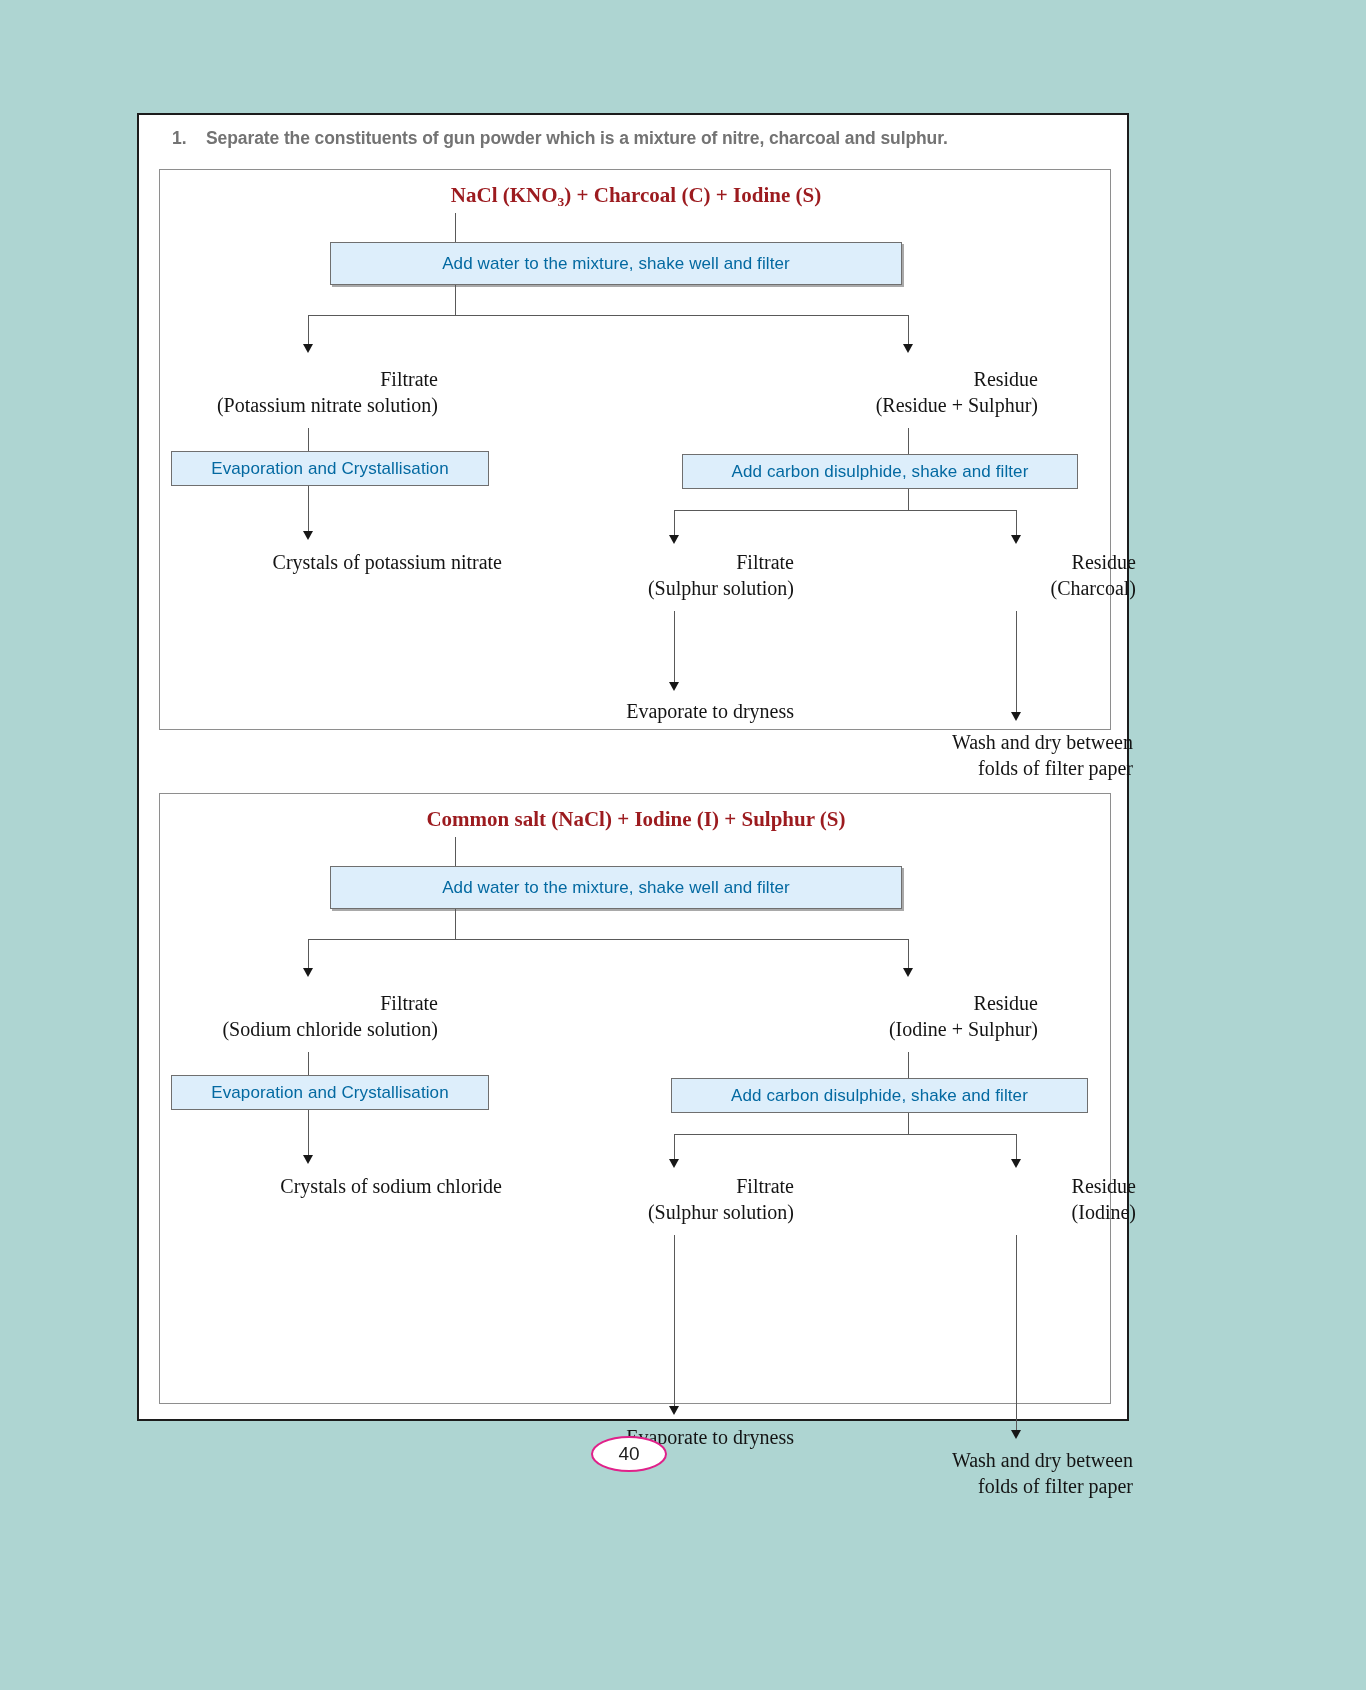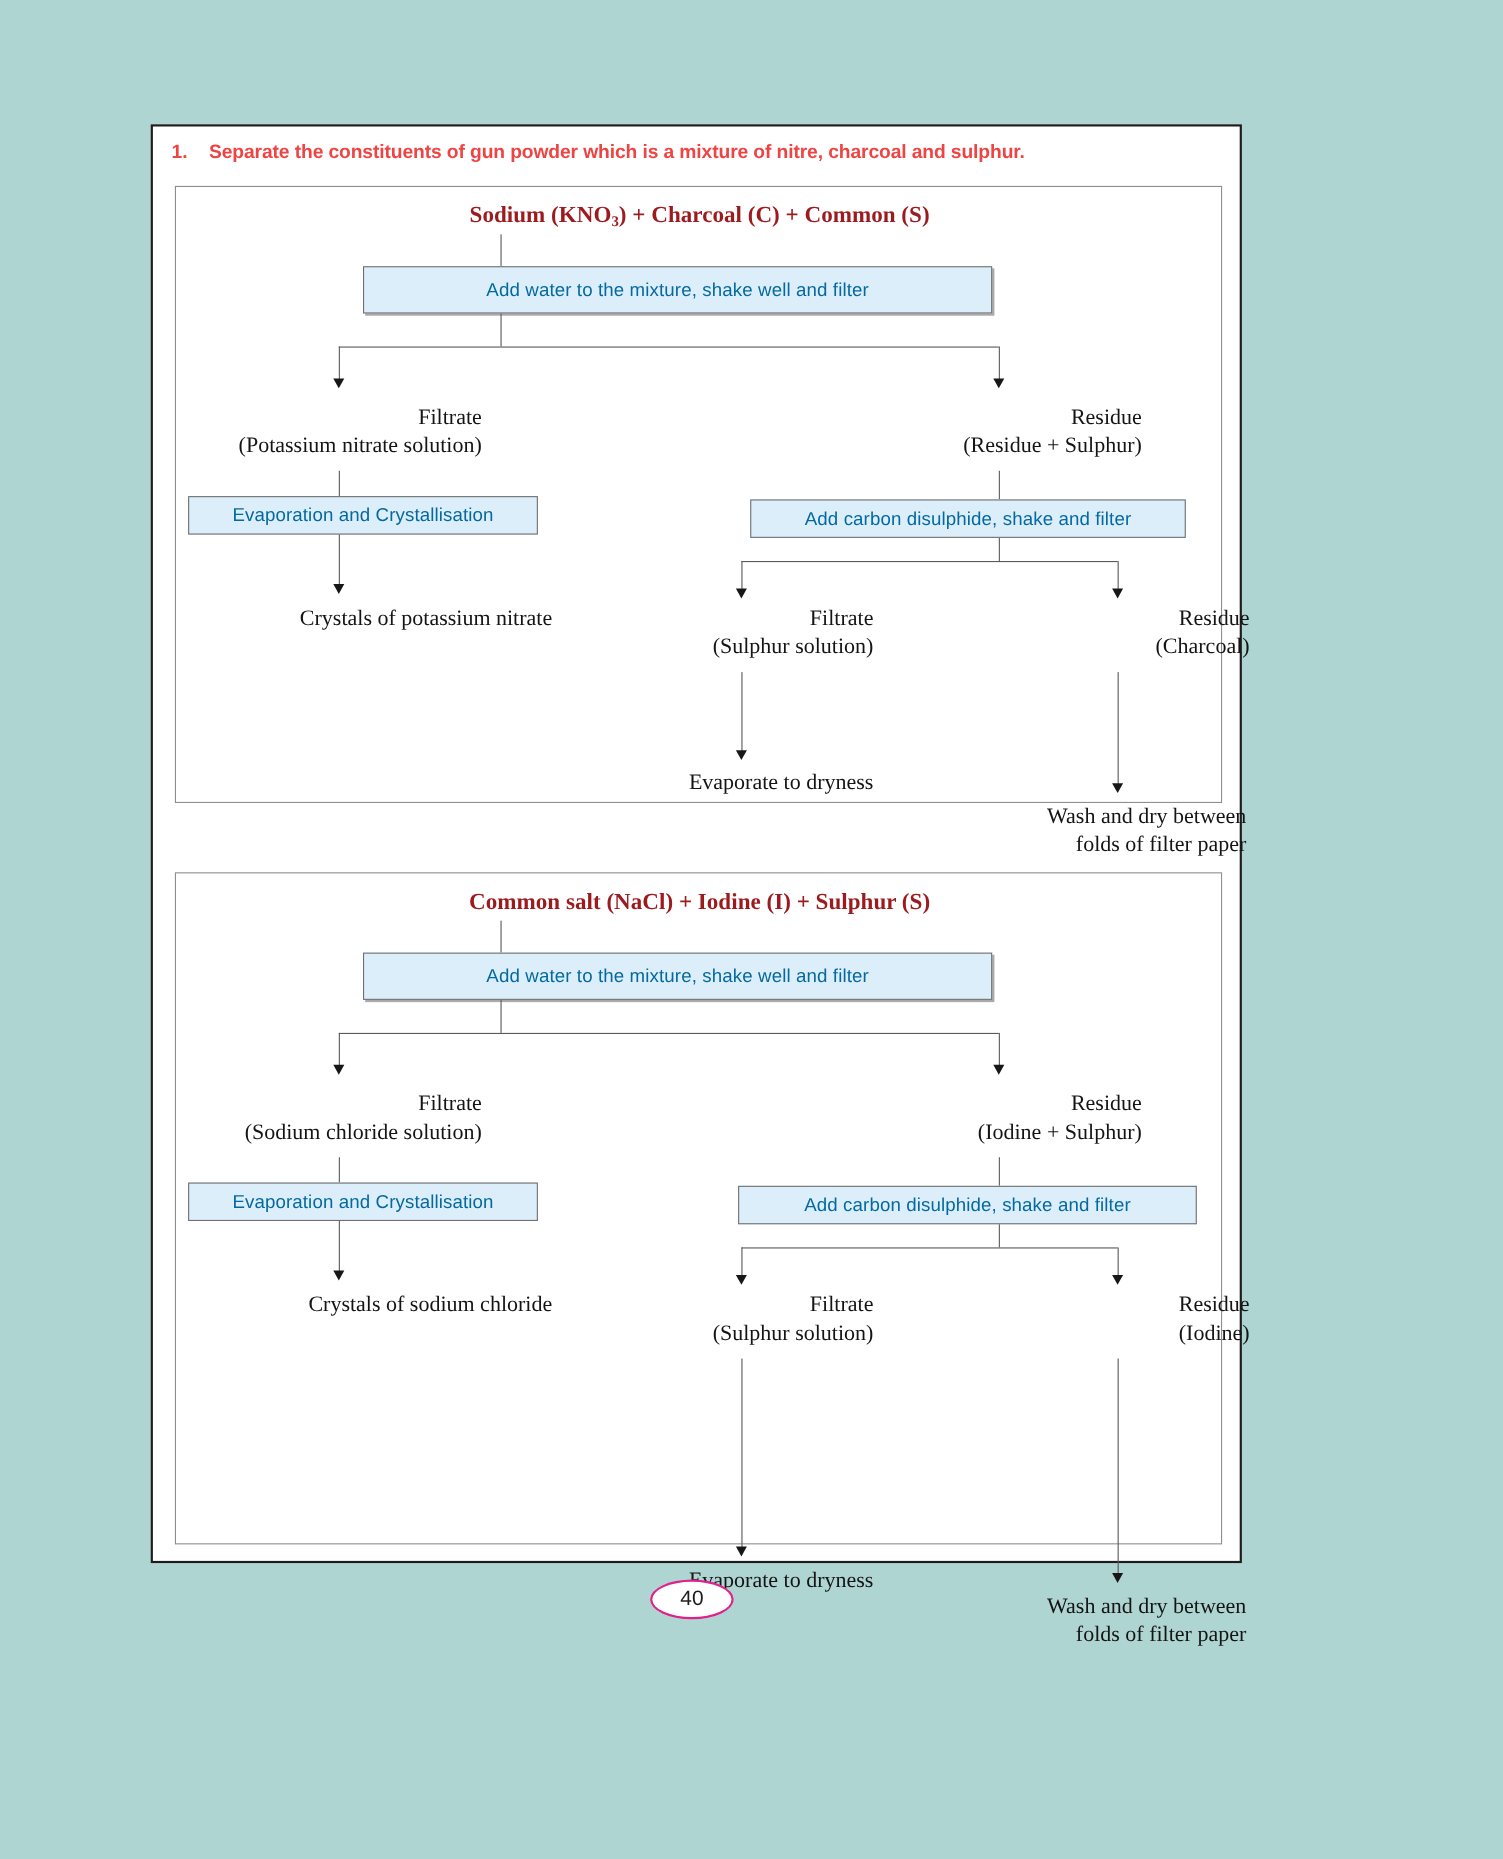--- a/index.html
+++ b/index.html
@@ -20,23 +20,24 @@
     background:#ffffff;
     border:2px solid #1c1c1c;
   }
 
   
   .q-heading {
     position:absolute;
     font-family:"Liberation Sans", sans-serif;
     font-weight:bold;
     font-size:17.5px;
-    color:#ef4444;
+    color:#737373;
     letter-spacing:-0.1px;
     white-space:nowrap;
+    margin-left:16px;
   }
   .q-heading .num { display:inline-block; width:34px; }
 
   
   .panel {
     position:absolute;
     background:#ffffff;
     border:1.5px solid #8e8e8e;
   }
 
@@ -119,21 +120,21 @@
 
 <div id="page-frame">
 
   <div class="q-heading" style="left:17px; top:13px;">
     <span class="num">1.</span><span>Separate the constituents of gun powder which is a mixture of nitre, charcoal and sulphur.</span>
   </div>
 
   <div class="panel" style="left:20px; top:54px; width:952px; height:561px;">
 
     <div class="chart-title" style="left:0; top:13px; width:952px;">
-      <span>Sodium (KNO</span><sub>3</sub><span>) + Charcoal (C)  + Common (S)</span>
+      <span>NaCl (KNO</span><sub>3</sub><span>) + Charcoal (C)  + Iodine (S)</span>
     </div>
 
     <div class="vline" style="left:295px; top:43px; height:29px;"></div>
 
     <div class="pbox shadowed" style="left:170px; top:72px; width:572px; height:43px;">Add water to the mixture, shake well and filter</div>
 
     <div class="vline" style="left:295px; top:115px; height:30px;"></div>
 
     <div class="hline" style="left:148px; top:145px; width:600px;"></div>
 

